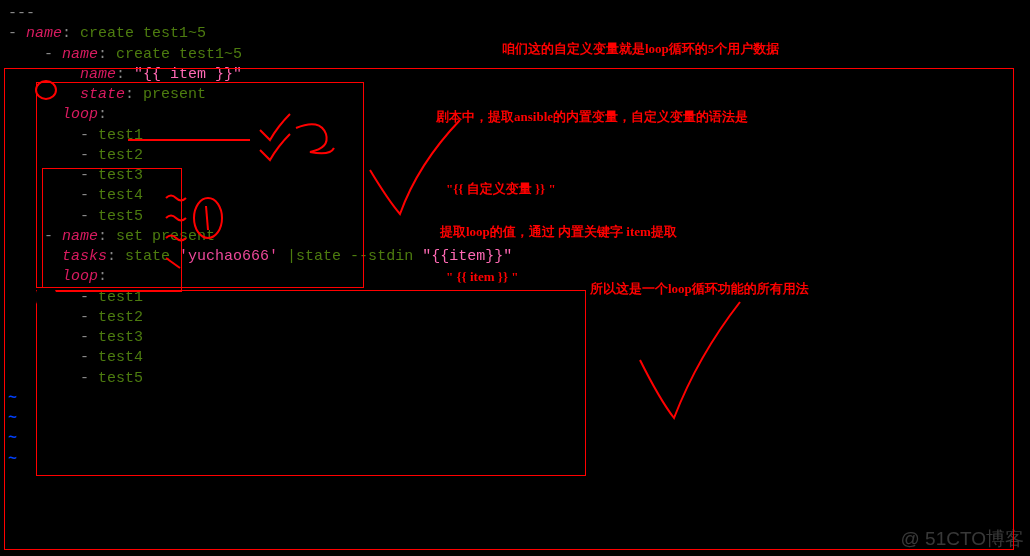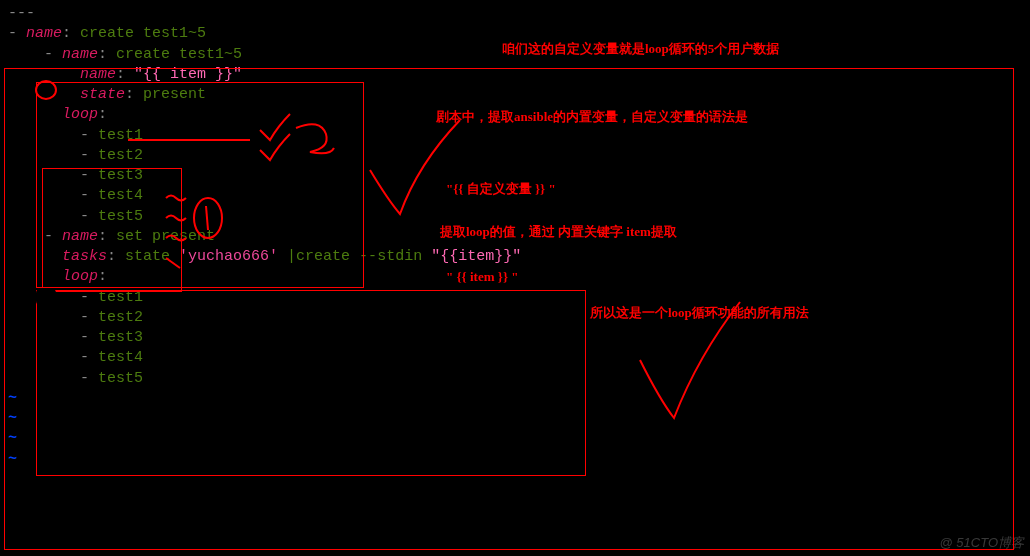--- a/index.html
+++ b/index.html
@@ -68,52 +68,51 @@
       font-size: 13px;
       font-weight: bold;
       z-index: 4;
       white-space: nowrap;
     }
     .at1 { top: 40px; left: 502px; }
     .at2 { top: 108px; left: 436px; width: 460px; white-space: normal; }
     .at3 { top: 180px; left: 446px; }
     .at4 { top: 223px; left: 440px; }
     .at5 { top: 268px; left: 446px; }
-    .at6 { top: 304px; left: 590px; }
+    .at6 { top: 280px; left: 590px; }
     
     .watermark {
       position: absolute;
       right: 6px;
       bottom: 4px;
       color: rgba(200,200,200,0.28);
       font-family: sans-serif;
-      font-size: 13px;
+      font-size: 19px;
       z-index: 0;
-      font-style: italic;
     }
   </style>
 </head>
 <body>
 
 <div class="code-area">
 <div class="line"><span class="dash">---</span></div>
 <div class="line"><span class="dash">-</span> <span class="k-mag">name</span><span class="col">:</span> <span class="s-wht">create test1~5</span></div>
 
 <div class="line">    <span class="dash">-</span> <span class="k-mag">name</span><span class="col">:</span> <span class="s-wht">create test1~5</span></div>
 <div class="line">        <span class="k-mag">name</span><span class="col">:</span> <span class="s-pnk">"{{ item }}"</span></div>
 <div class="line">        <span class="k-mag">state</span><span class="col">:</span> <span class="s-wht">present</span></div>
 <div class="line">      <span class="k-mag">loop</span><span class="col">:</span></div>
 <div class="line">        <span class="dash">-</span> <span class="s-wht">test1</span></div>
 <div class="line">        <span class="dash">-</span> <span class="s-wht">test2</span></div>
 <div class="line">        <span class="dash">-</span> <span class="s-wht">test3</span></div>
 <div class="line">        <span class="dash">-</span> <span class="s-wht">test4</span></div>
 <div class="line">        <span class="dash">-</span> <span class="s-wht">test5</span></div>
 
 <div class="line">    <span class="dash">-</span> <span class="k-mag">name</span><span class="col">:</span> <span class="s-wht">set present</span></div>
-<div class="line">      <span class="k-mag">tasks</span><span class="col">:</span> <span class="s-wht">state </span><span class="s-grn">'yuchao666'</span><span class="s-wht"> |create --stdin </span><span class="s-pnk">"{{item}}"</span></div>
+<div class="line">      <span class="k-mag">tasks</span><span class="col">:</span> <span class="s-wht">state </span><span class="s-grn">'yuchao666'</span><span class="s-wht"> |state --stdin </span><span class="s-pnk">"{{item}}"</span></div>
 <div class="line">      <span class="k-mag">loop</span><span class="col">:</span></div>
 <div class="line">        <span class="dash">-</span> <span class="s-wht">test1</span></div>
 <div class="line">        <span class="dash">-</span> <span class="s-wht">test2</span></div>
 <div class="line">        <span class="dash">-</span> <span class="s-wht">test3</span></div>
 <div class="line">        <span class="dash">-</span> <span class="s-wht">test4</span></div>
 <div class="line">        <span class="dash">-</span> <span class="s-wht">test5</span></div>
 
 <div class="line tilde">~</div>
 <div class="line tilde">~</div>
 <div class="line tilde">~</div>

